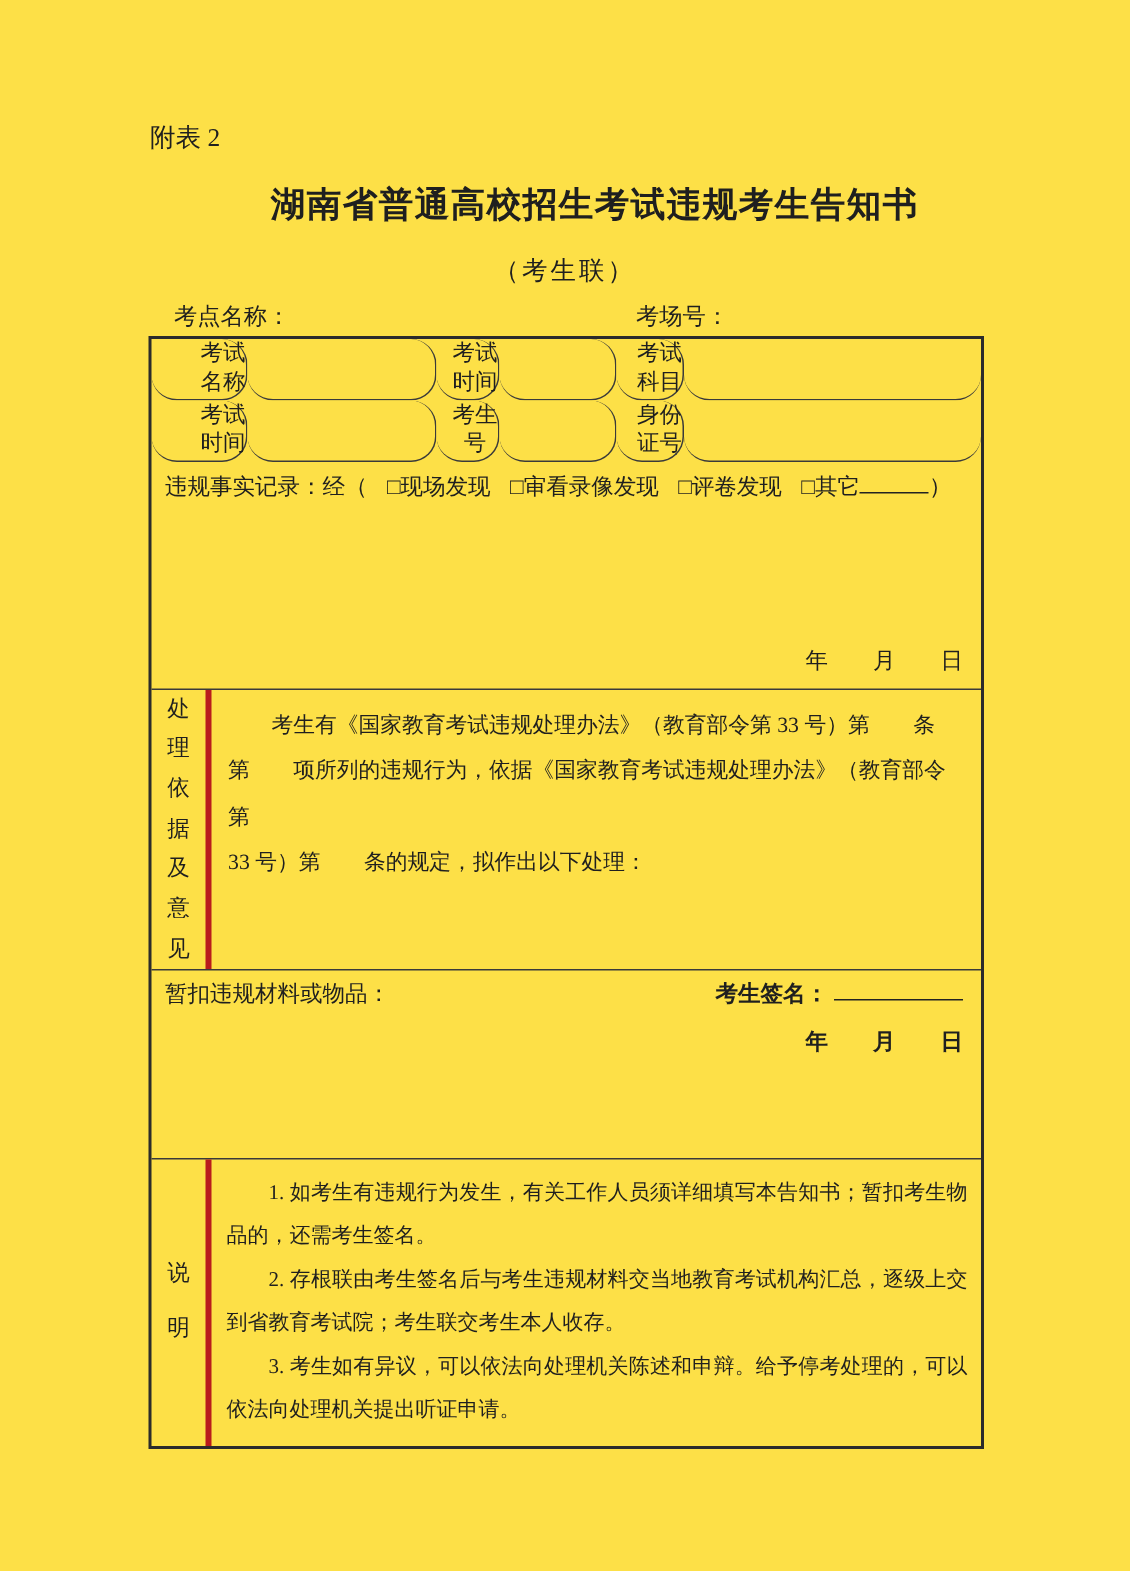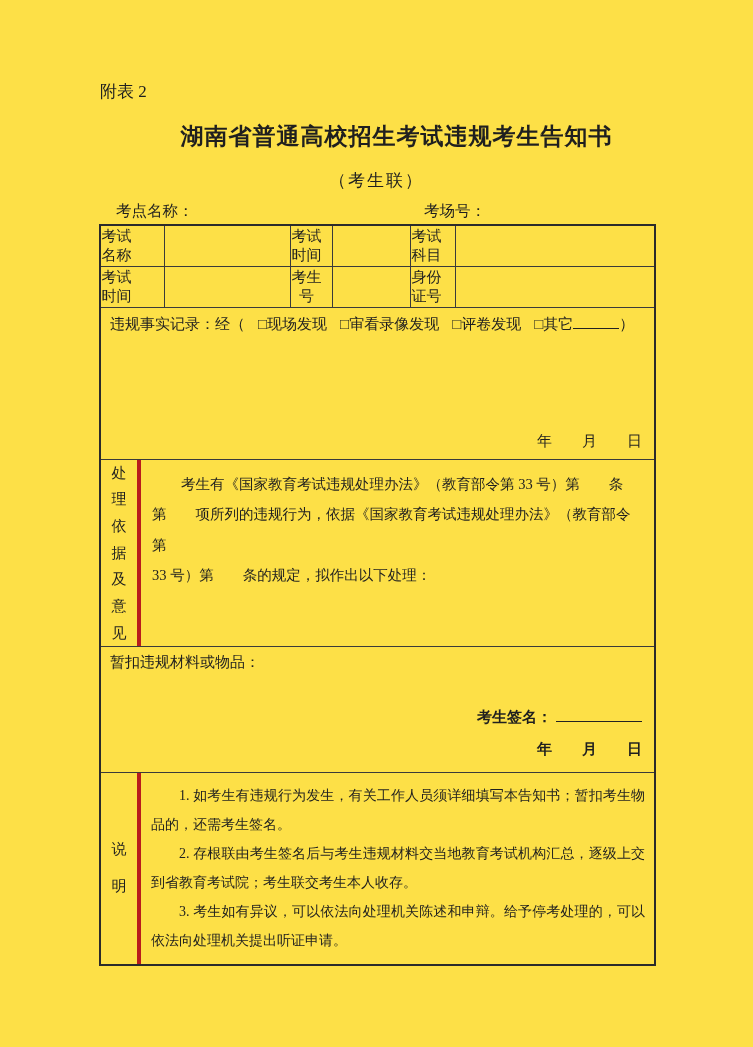--- a/index.html
+++ b/index.html
@@ -38,22 +38,22 @@
     font-size: 15px;
   }
   .info-grid {
     display: grid;
     grid-template-columns: 64px 126px 42px 78px 45px 1fr;
   }
   .info-grid .cell {
     border-right: 1px solid #3a3a3a;
     border-bottom: 1px solid #3a3a3a;
     height: 41px;
-    display: flex; align-items: center; justify-content: flex-start;
-    text-align: center; line-height: 1.3;
+    display: flex; align-items: center; justify-content: flex-end;
+    text-align: center; line-height: 1.3; border-radius: 17px;
   }
   .info-grid .cell:nth-child(6n) { border-right: none; }
   .label-wrap { display: inline-block; width: 2.05em; word-break: break-all; text-align: center; }
 
   .section { border-bottom: 1px solid #3a3a3a; }
   .section:last-child { border-bottom: none; }
 
   .violation {
     height: 152px;
     display: flex; flex-direction: column; justify-content: space-between;
@@ -76,21 +76,21 @@
   .side-text {
     width: 1.15em; word-break: break-all; text-align: center;
     line-height: 1.78; font-size: 15px;
   }
   .handling { height: 187px; }
   .h-content { flex: 1; padding: 9px 10px 0 11px; line-height: 2.1; font-size: 14.5px; }
   .h-line1 { text-indent: 2em; }
 
   .seized {
     height: 126px;
-    display: flex; flex-direction: column; justify-content: space-between;
+    display: flex; flex-direction: row; justify-content: space-between;
   }
   .s-label { padding: 6px 10px 0 9px; }
   .s-bottom { text-align: right; padding: 0 12px 7px 12px; line-height: 2.15; font-weight: bold; }
   .sig-line {
     display: inline-block; width: 86px; height: 14px;
     border-bottom: 1px solid #222; vertical-align: baseline; margin-left: 4px;
   }
 
   .notes { min-height: 176px; }
   .notes .side-text { line-height: 2.5; }

